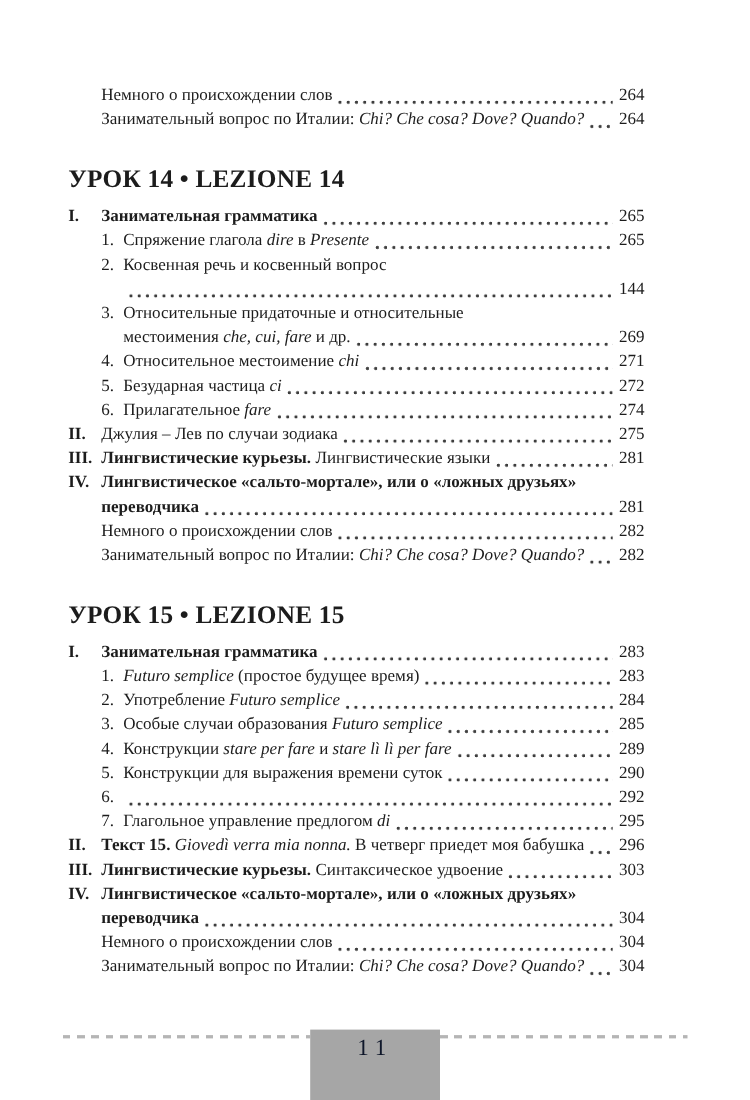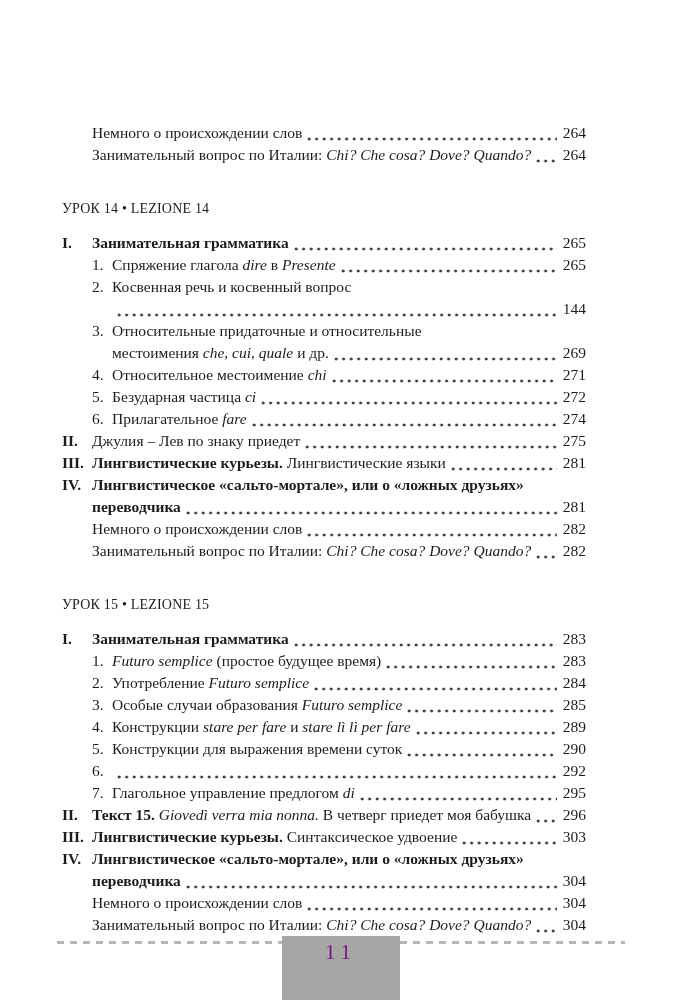--- a/index.html
+++ b/index.html
@@ -11,26 +11,25 @@
     color: #1c1c1c;
     position: relative;
     overflow: hidden;
   }
   .toc {
     position: absolute;
     left: 62px;
     top: 76px;
     width: 524px;
     font-size: 15.5px;
-    margin-top: 46px;
   }
   .lesson-heading {
-    font-size: 14px;
+    font-size: 23px;
     line-height: 26px;
-    font-weight: normal;
+    font-weight: bold;
     letter-spacing: 0.2px;
     margin: 30px 0 10px 0;
   }
   .toc-item { display: flex; }
   .prefix { flex: 0 0 auto; line-height: 22px; }
   .lvl-roman > .prefix { width: 30px; font-weight: bold; }
   .lvl-num   { margin-left: 30px; }
   .lvl-num > .prefix { width: 20px; }
   .lvl-sub   { margin-left: 30px; }
   .lvl-sub > .prefix { width: 0; }
@@ -65,21 +64,21 @@
   .dash.left  { left: 57px;  width: 225px; }
   .dash.right { right: 57px; width: 225px; }
   .page-num-box {
     position: absolute;
     left: 50%;
     margin-left: -59px;
     bottom: 0;
     width: 118px;
     height: 64px;
     background: #a6a6a6;
-    color: #701a75;
+    color: #0f172a;
     text-align: center;
     font-size: 21px;
     line-height: 21px;
     padding-top: 6px;
     box-sizing: border-box;
     letter-spacing: 6px;
   }
 </style>
 </head>
 <body>
@@ -142,21 +141,21 @@
             </div>
           </div>
         </div>
         <div class="toc-item lvl-num">
           <span class="prefix">3.</span>
           <div class="item-body">
             <div class="line">
               <span class="txt"><span>Относительные придаточные и относительные</span></span>
             </div>
             <div class="line">
-              <span class="txt"><span>местоимения </span><span class="i">che, cui, quale</span><span> и др.</span></span>
+              <span class="txt"><span>местоимения </span><span class="i">che, cui, fare</span><span> и др.</span></span>
               <span class="leader"></span>
               <span class="pgnum">269</span>
             </div>
           </div>
         </div>
         <div class="toc-item lvl-num">
           <span class="prefix">4.</span>
           <div class="item-body">
             <div class="line">
               <span class="txt"><span>Относительное местоимение </span><span class="i">chi</span></span>
@@ -182,21 +181,21 @@
               <span class="txt"><span>Прилагательное </span><span class="i">fare</span></span>
               <span class="leader"></span>
               <span class="pgnum">274</span>
             </div>
           </div>
         </div>
         <div class="toc-item lvl-roman">
           <span class="prefix">II.</span>
           <div class="item-body">
             <div class="line">
-              <span class="txt"><span>Джулия – Лев по знаку приедет</span></span>
+              <span class="txt"><span>Джулия – Лев по случаи зодиака</span></span>
               <span class="leader"></span>
               <span class="pgnum">275</span>
             </div>
           </div>
         </div>
         <div class="toc-item lvl-roman">
           <span class="prefix">III.</span>
           <div class="item-body">
             <div class="line">
               <span class="txt"><span class="b">Лингвистические курьезы.</span><span> Лингвистические языки</span></span>

